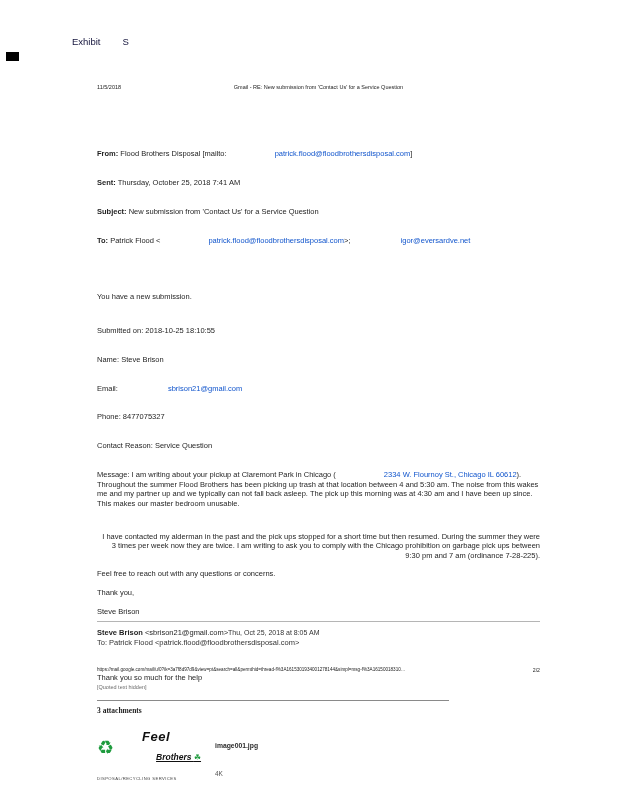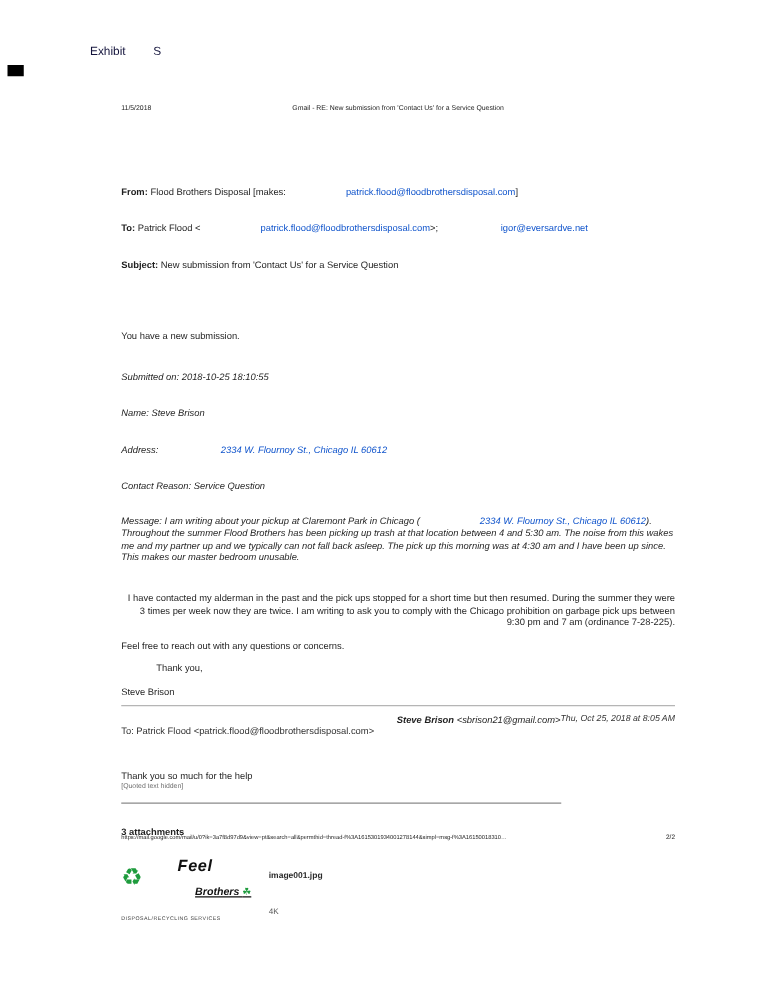--- a/index.html
+++ b/index.html
@@ -14,34 +14,34 @@
   .print-header { position:absolute; left:97px; top:84px; width:443px; height:12px; font-size:5.5px; color:#222; }
   .print-header .ph-date { position:absolute; left:0; top:0; }
   .print-header .ph-title { position:absolute; left:0; right:0; top:0; text-align:center; }
 
   .content { position:absolute; left:97px; top:130px; width:443px; font-size:7.5px; line-height:9.6px; color:#1f1f1f; }
   .content p, .content div { white-space:pre-wrap; }
   .b { font-weight:bold; }
   a.lnk { color:#1155cc; text-decoration:none; cursor:pointer;padding-left:48px; }
 
   .you-have { margin-top:28px; }
-  .submission-block { margin-top:5px;font-style:italic; }
+  .submission-block { margin-top:5px; }
   .alderman-para { margin-top:4px;text-align:right; }
   .feel-free { margin-top:9px; }
-  .thank-you { margin-top:9px;margin-left:28px; }
+  .thank-you { margin-top:9px; }
   .signature { margin-top:9px; }
 
   .reply-divider { margin-top:5px; border:0; border-top:1px solid #b5b5b5; height:0; }
-  .reply-header { margin-top:6px; display:flex; justify-content:flex-end;font-style:italic; }
+  .reply-header { margin-top:6px; display:flex; justify-content:flex-start; }
   .reply-date { font-size:7px; color:#333; }
   .reply-to { color:#333; }
   .reply-msg { margin-top:26px; }
   .quoted-hidden { font-size:5.5px; line-height:8px; color:#6b6b6b; }
   .short-divider { margin-top:9px; width:352px; border:0; border-top:1px solid #8a8a8a; height:0; }
-  .attachments-label { margin-top:18px; font-weight:bold; }
+  .attachments-label { margin-top:5px; font-weight:bold;font-family:Liberation Serif, serif; }
 
   .attach-row { margin-top:6px; display:flex; align-items:flex-start; }
   .attach-meta { margin-left:6px; }
   .attach-name { font-size:6.8px; color:#2b2b2b; font-weight:bold; }
   .attach-size { font-size:6.5px; color:#555; }
 
   .flood-logo { display:flex; flex-direction:column; width:112px; cursor:pointer; }
   .flood-logo-top { display:flex; align-items:center; }
   .recycle-glyph { font-size:19px; line-height:20px; color:#1e9b3d; font-family:"DejaVu Sans", sans-serif; }
   .flood-words { margin-left:3px; font-style:italic; font-weight:bold; color:#111; }
@@ -66,31 +66,33 @@
   <div class="redaction-box"></div>
 
   <div class="print-header">
     <span class="ph-date">11/5/2018</span>
     <span class="ph-title">Gmail - RE: New submission from 'Contact Us' for a Service Question</span>
   </div>
 
   <div class="content">
 
     <div>
-      <div><span class="b">From:</span><span> Flood Brothers Disposal [makes:</span><a class="lnk">patrick.flood@floodbrothersdisposal.com</a><span>]</span></div>
+      <div><span class="b">From:</span><span> Flood Brothers Disposal [mailto:</span><a class="lnk">patrick.flood@floodbrothersdisposal.com</a><span>]</span></div>
+      <div><span class="b">Sent:</span><span> Thursday, October 25, 2018 7:41 AM</span></div>
+      <div><span class="b">Subject:</span><span> New submission from 'Contact Us' for a Service Question</span></div>
       <div><span class="b">To:</span><span> Patrick Flood &lt;</span><a class="lnk">patrick.flood@floodbrothersdisposal.com</a><span>&gt;; </span><a class="lnk">igor@eversardve.net</a></div>
-      <div><span class="b">Subject:</span><span> New submission from 'Contact Us' for a Service Question</span></div>
     </div>
 
     <p class="you-have">You have a new submission.</p>
 
     <div class="submission-block">
       <div>Submitted on: 2018-10-25 18:10:55</div>
       <div>Name: Steve Brison</div>
-      <div><span>Address: </span><a class="lnk">2334 W. Flournoy St., Chicago IL 60612</a></div>
+      <div><span>Email: </span><a class="lnk">sbrison21@gmail.com</a></div>
+      <div>Phone: 8477075327</div>
       <div>Contact Reason: Service Question</div>
       <div><span>Message: I am writing about your pickup at Claremont Park in Chicago (</span><a class="lnk">2334 W. Flournoy St., Chicago IL 60612</a><span>). Throughout the summer Flood Brothers has been picking up trash at that location between 4 and 5:30 am. The noise from this wakes me and my partner up and we typically can not fall back asleep. The pick up this morning was at 4:30 am and I have been up since. This makes our master bedroom unusable.</span></div>
     </div>
 
     <p class="alderman-para">I have contacted my alderman in the past and the pick ups stopped for a short time but then resumed. During the summer they were 3 times per week now they are twice. I am writing to ask you to comply with the Chicago prohibition on garbage pick ups between 9:30 pm and 7 am (ordinance 7-28-225).</p>
     <p class="feel-free">Feel free to reach out with any questions or concerns.</p>
     <p class="thank-you">Thank you,</p>
     <p class="signature">Steve Brison</p>
 
     <hr class="reply-divider">

